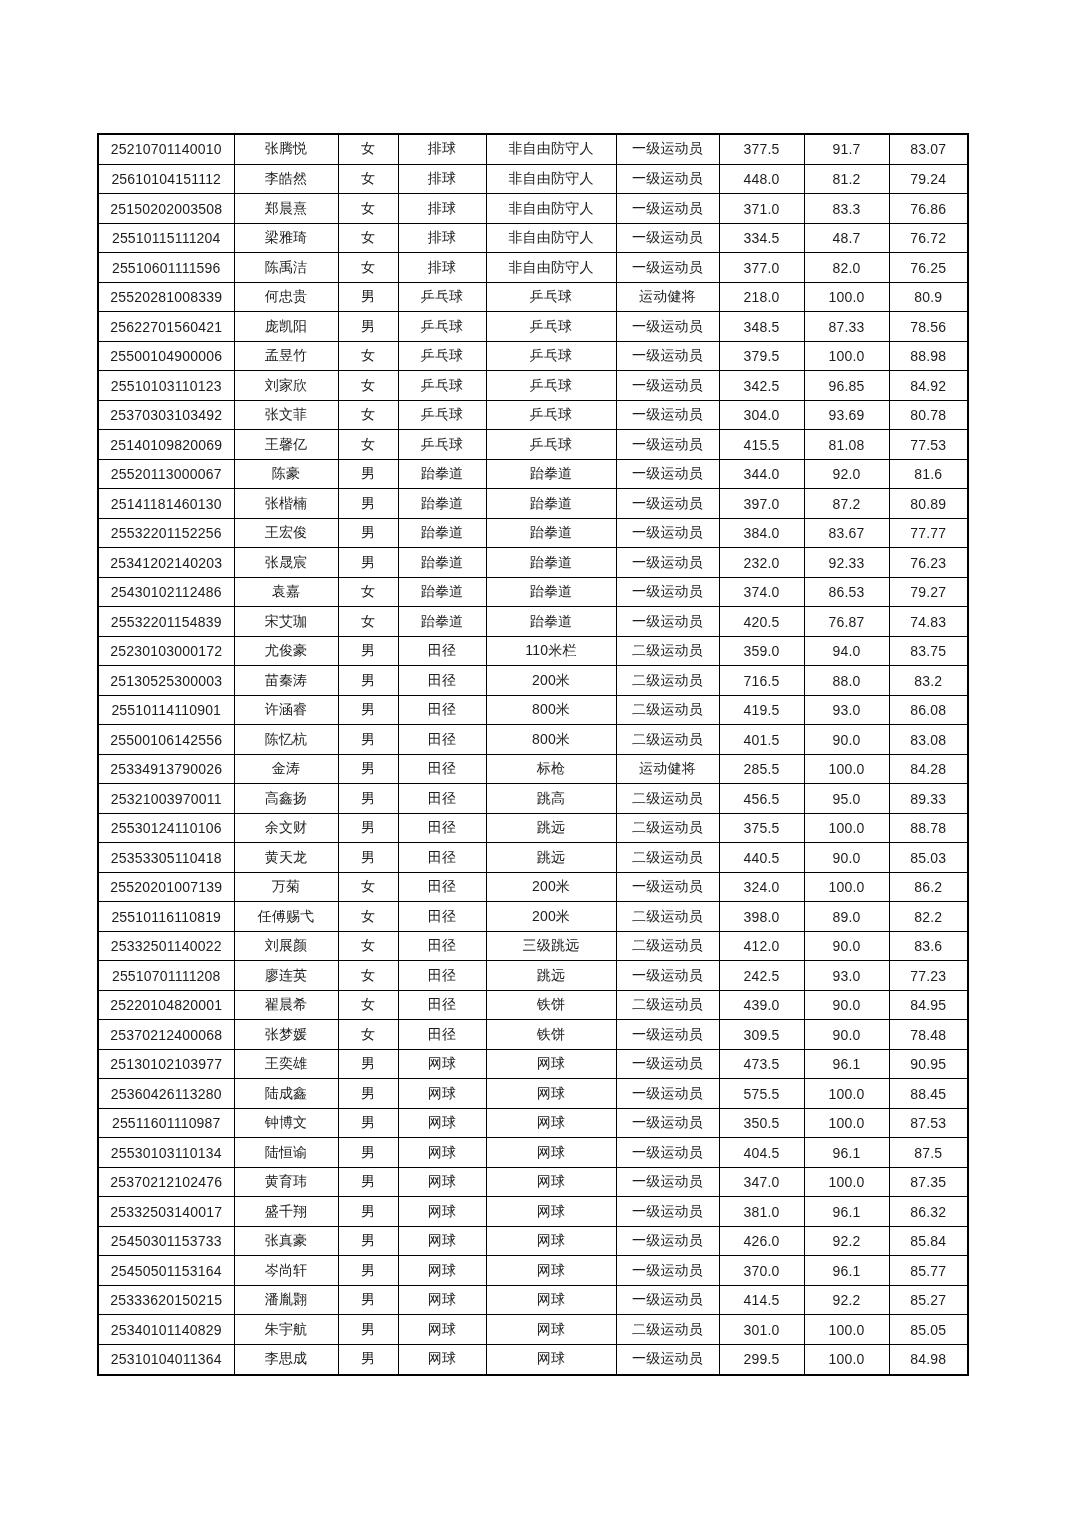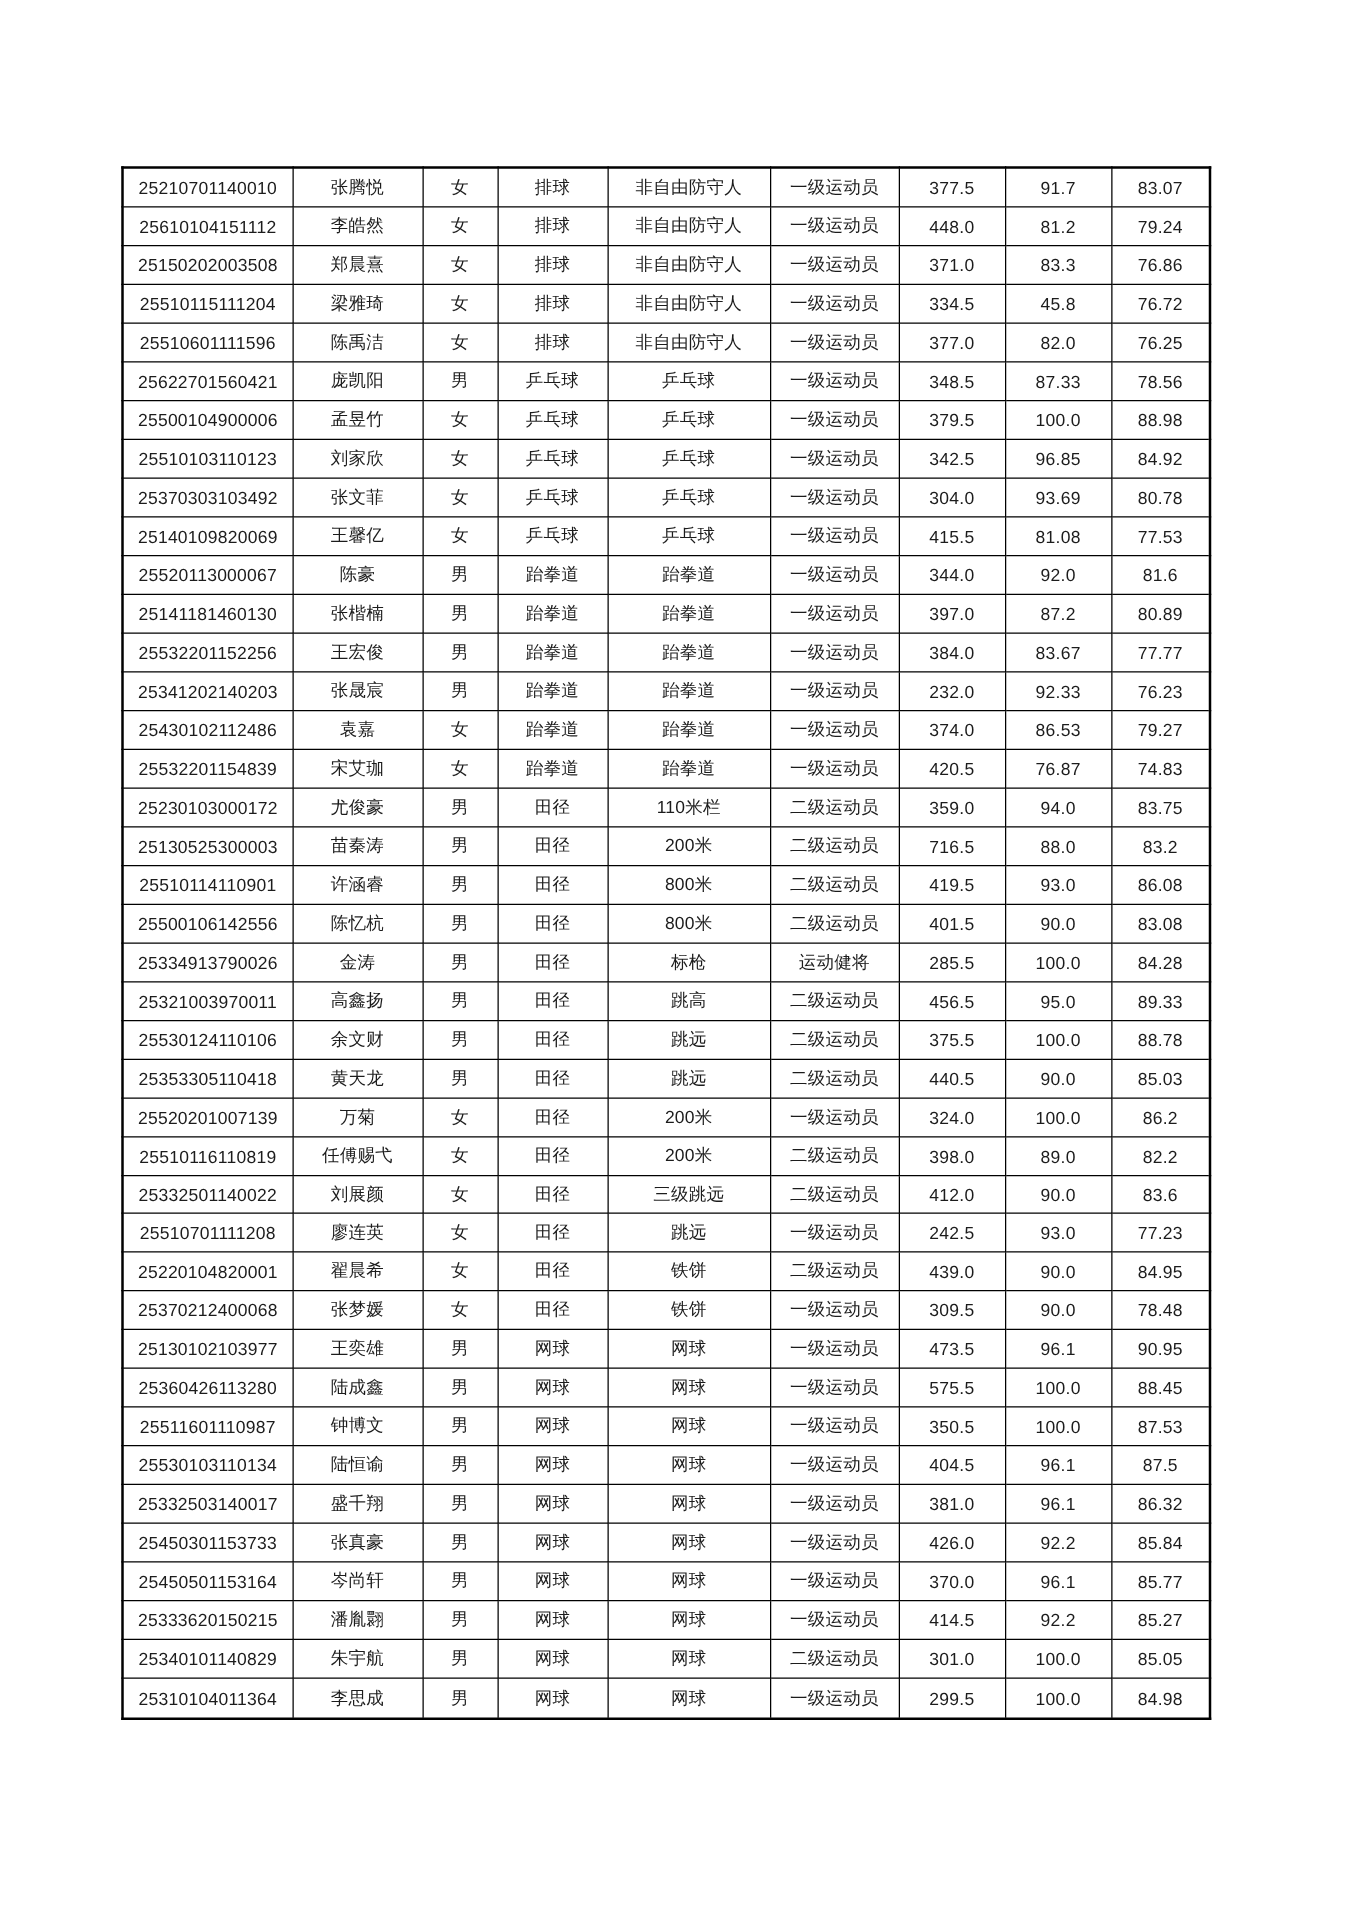--- a/index.html
+++ b/index.html
@@ -93,35 +93,46 @@
           <td>76.86</td>
         </tr>
         <tr>
           <td>25510115111204</td>
           <td>梁雅琦</td>
           <td>女</td>
           <td>排球</td>
           <td>非自由防守人</td>
           <td>一级运动员</td>
           <td>334.5</td>
-          <td>45.8</td>
+          <td>48.7</td>
           <td>76.72</td>
         </tr>
         <tr>
           <td>25510601111596</td>
           <td>陈禹洁</td>
           <td>女</td>
           <td>排球</td>
           <td>非自由防守人</td>
           <td>一级运动员</td>
           <td>377.0</td>
           <td>82.0</td>
           <td>76.25</td>
         </tr>
         <tr>
+          <td>25520281008339</td>
+          <td>何忠贵</td>
+          <td>男</td>
+          <td>乒乓球</td>
+          <td>乒乓球</td>
+          <td>运动健将</td>
+          <td>218.0</td>
+          <td>100.0</td>
+          <td>80.9</td>
+        </tr>
+        <tr>
           <td>25622701560421</td>
           <td>庞凯阳</td>
           <td>男</td>
           <td>乒乓球</td>
           <td>乒乓球</td>
           <td>一级运动员</td>
           <td>348.5</td>
           <td>87.33</td>
           <td>78.56</td>
         </tr>
@@ -425,20 +436,31 @@
         <tr>
           <td>25530103110134</td>
           <td>陆恒谕</td>
           <td>男</td>
           <td>网球</td>
           <td>网球</td>
           <td>一级运动员</td>
           <td>404.5</td>
           <td>96.1</td>
           <td>87.5</td>
+        </tr>
+        <tr>
+          <td>25370212102476</td>
+          <td>黄育玮</td>
+          <td>男</td>
+          <td>网球</td>
+          <td>网球</td>
+          <td>一级运动员</td>
+          <td>347.0</td>
+          <td>100.0</td>
+          <td>87.35</td>
         </tr>
         <tr>
           <td>25332503140017</td>
           <td>盛千翔</td>
           <td>男</td>
           <td>网球</td>
           <td>网球</td>
           <td>一级运动员</td>
           <td>381.0</td>
           <td>96.1</td>

